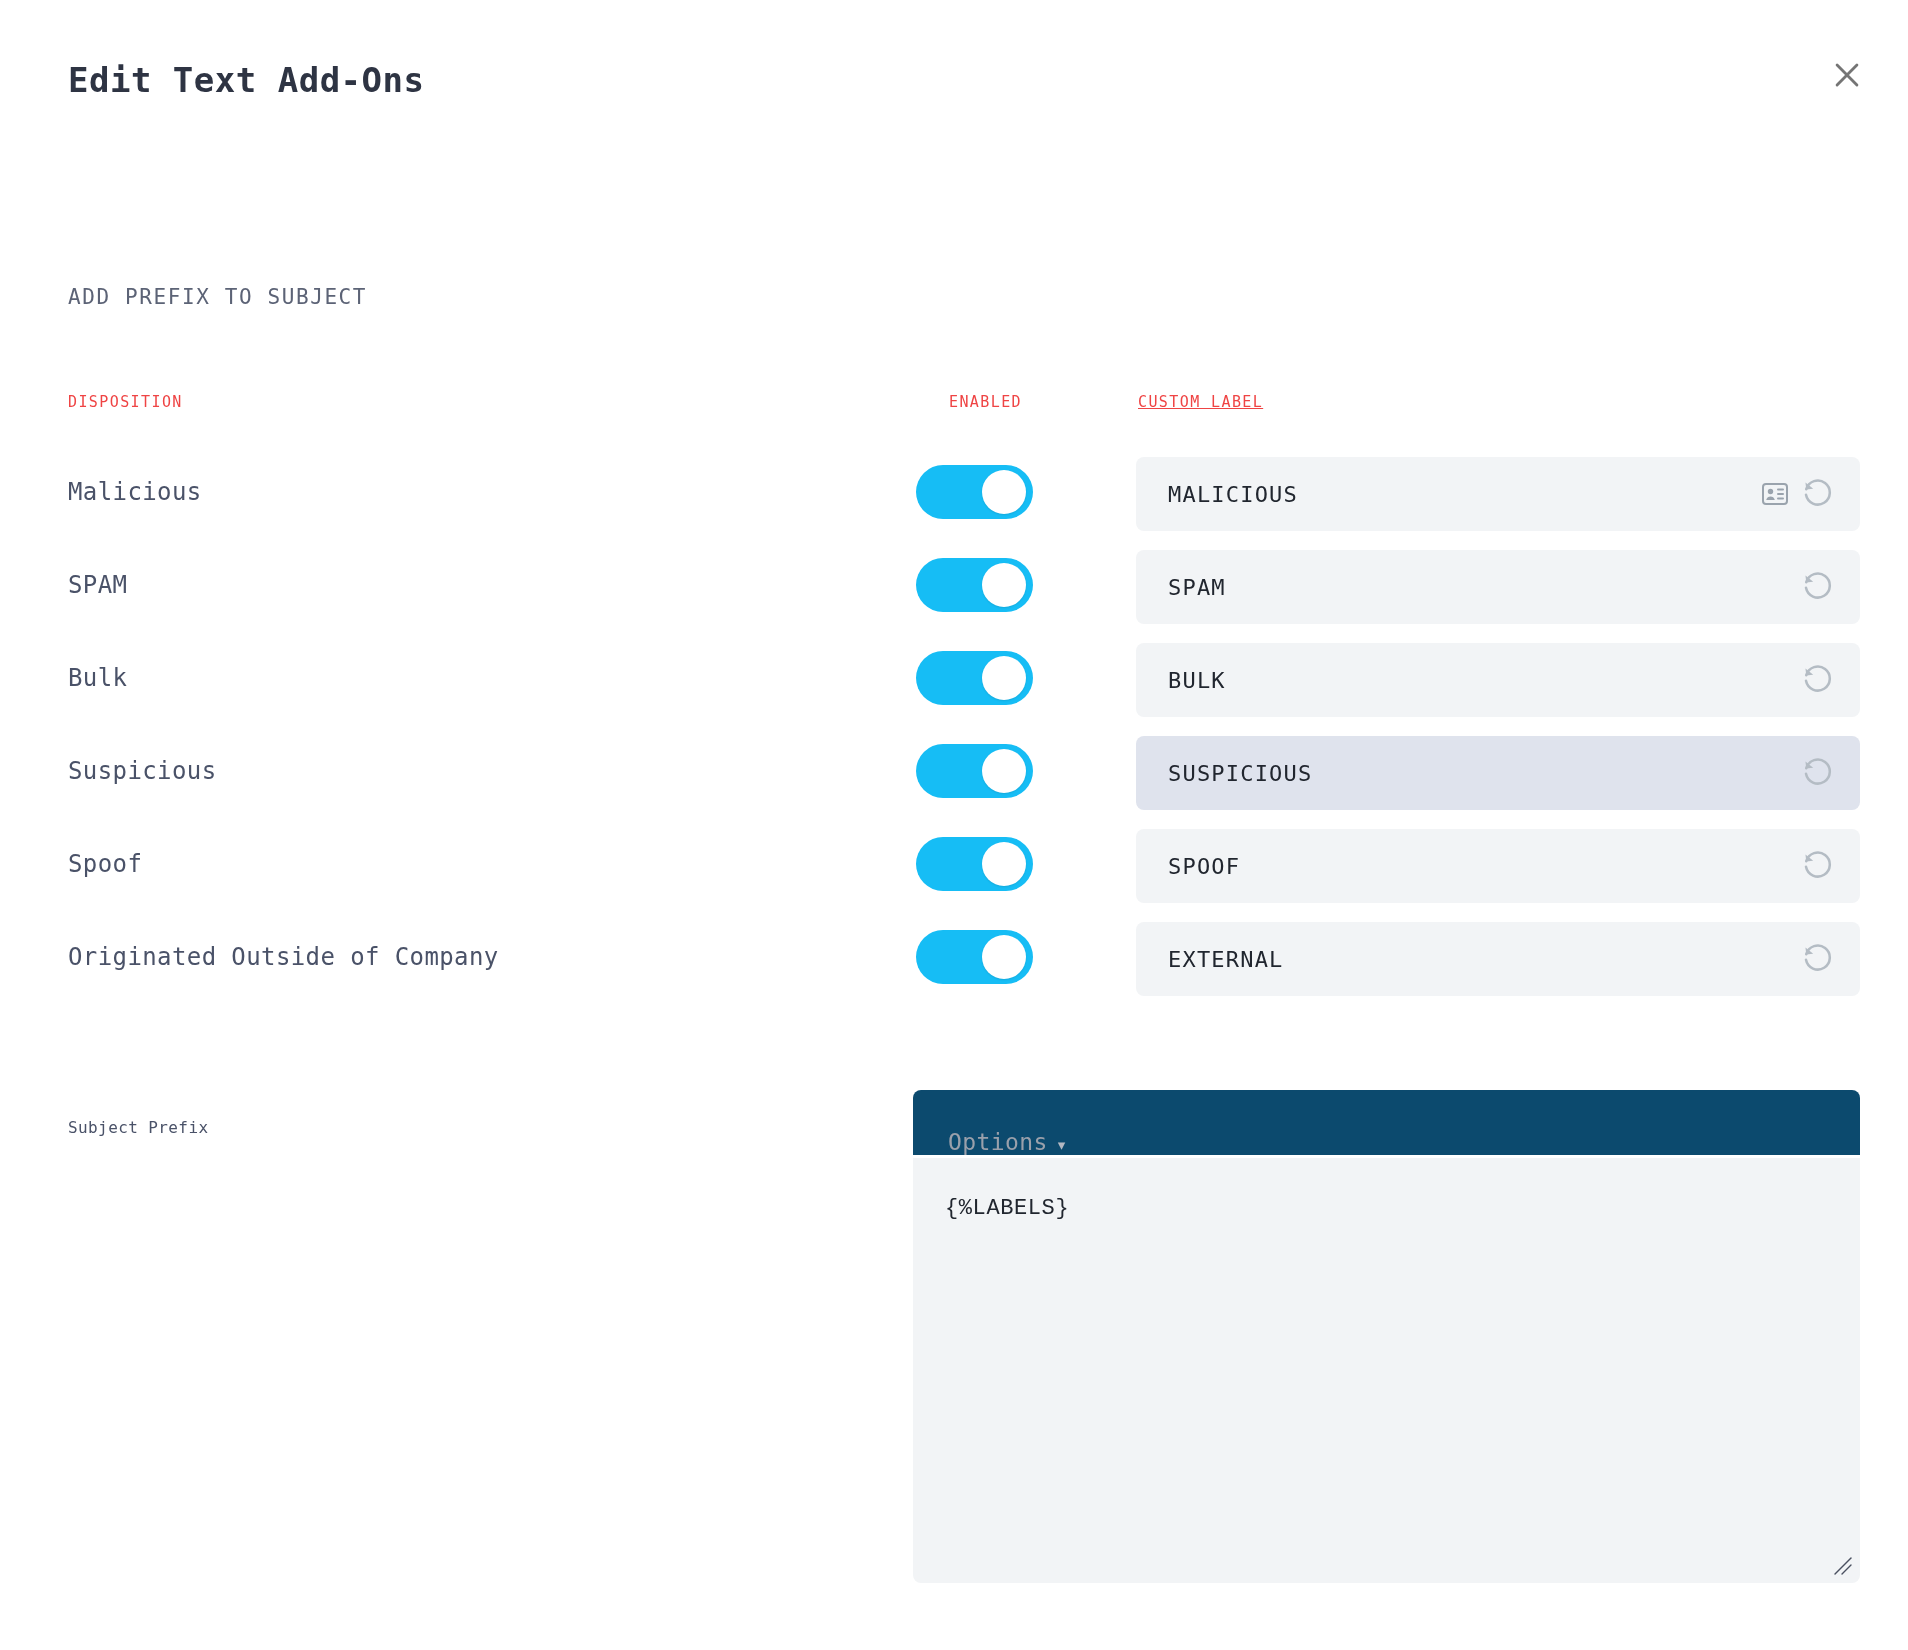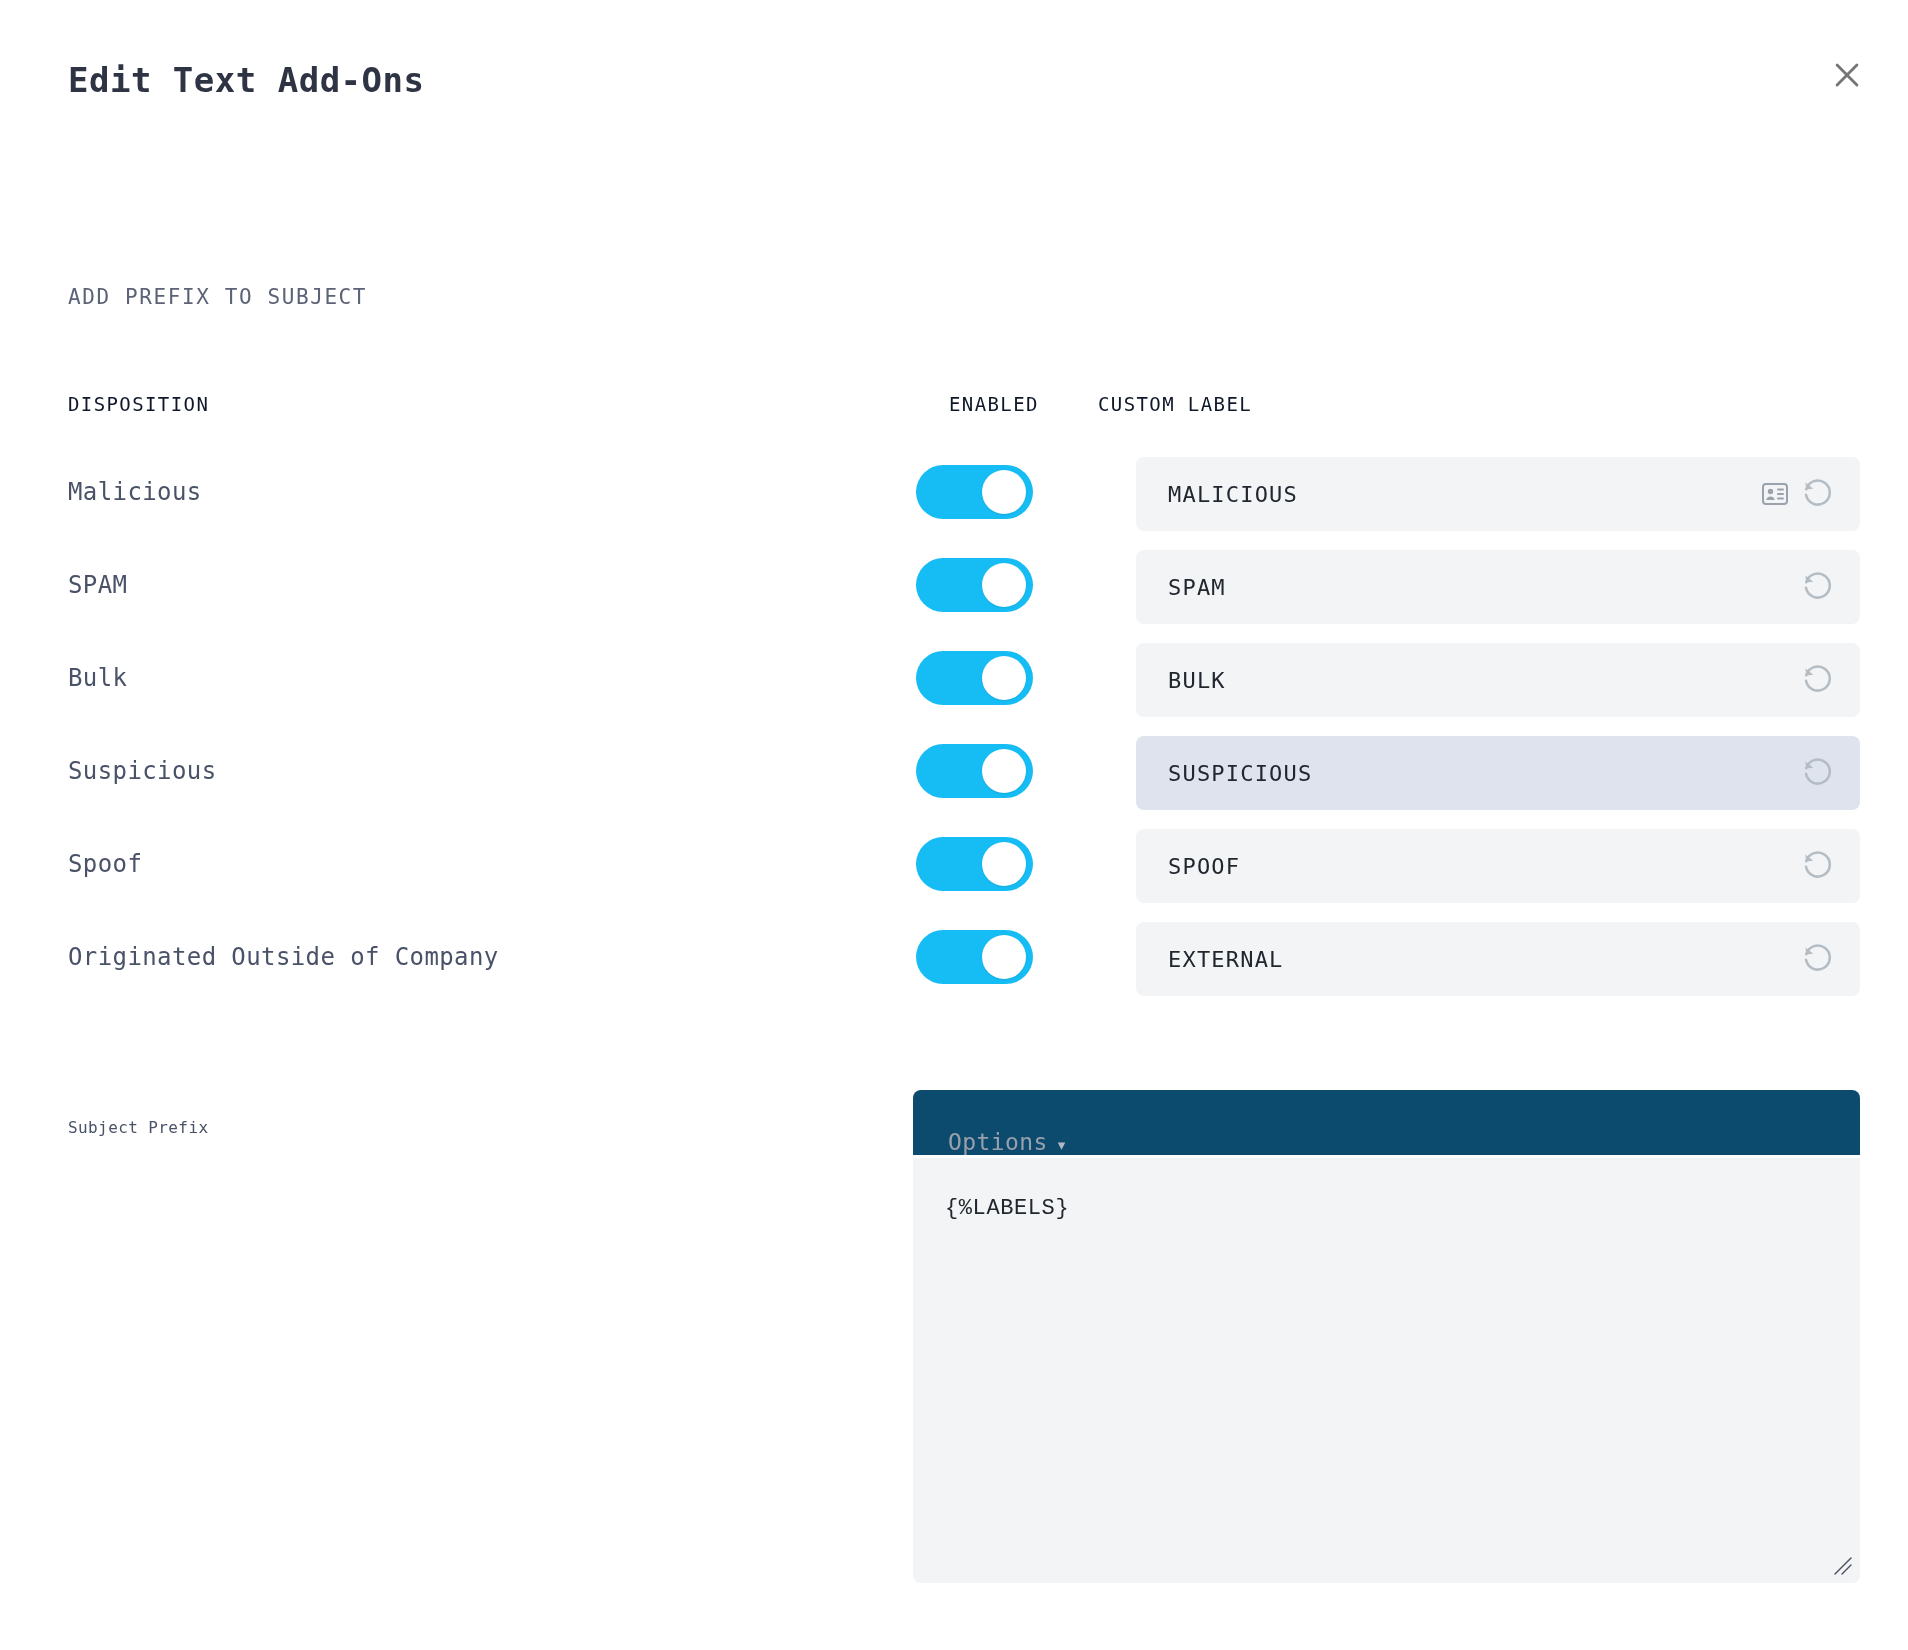--- a/index.html
+++ b/index.html
@@ -63,29 +63,29 @@
     font-size: 21px;
     letter-spacing: 1.6px;
     color: #5c6376;
     font-family: "DejaVu Sans Mono", "Liberation Mono", monospace;
     white-space: nowrap;
   }
 
   
   .col-head {
     position: absolute;
-    font-size: 19px;
+    font-size: 15px;
     letter-spacing: 1.4px;
-    color: #0f172a;
+    color: #ef4444;
     font-family: "DejaVu Sans Mono", "Liberation Mono", monospace;
     white-space: nowrap;
   }
   .col-head.disposition { left: 60px; top: 393px; }
   .col-head.enabled     { left: 941px; top: 393px; }
-  .col-head.custom      { left: 1090px; top: 393px; }
+  .col-head.custom      { left: 1130px; top: 393px; text-decoration: underline; }
 
   
   .rows {
     position: absolute;
     left: 0;
     top: 452px;
     width: 1908px;
   }
 
   .row {

